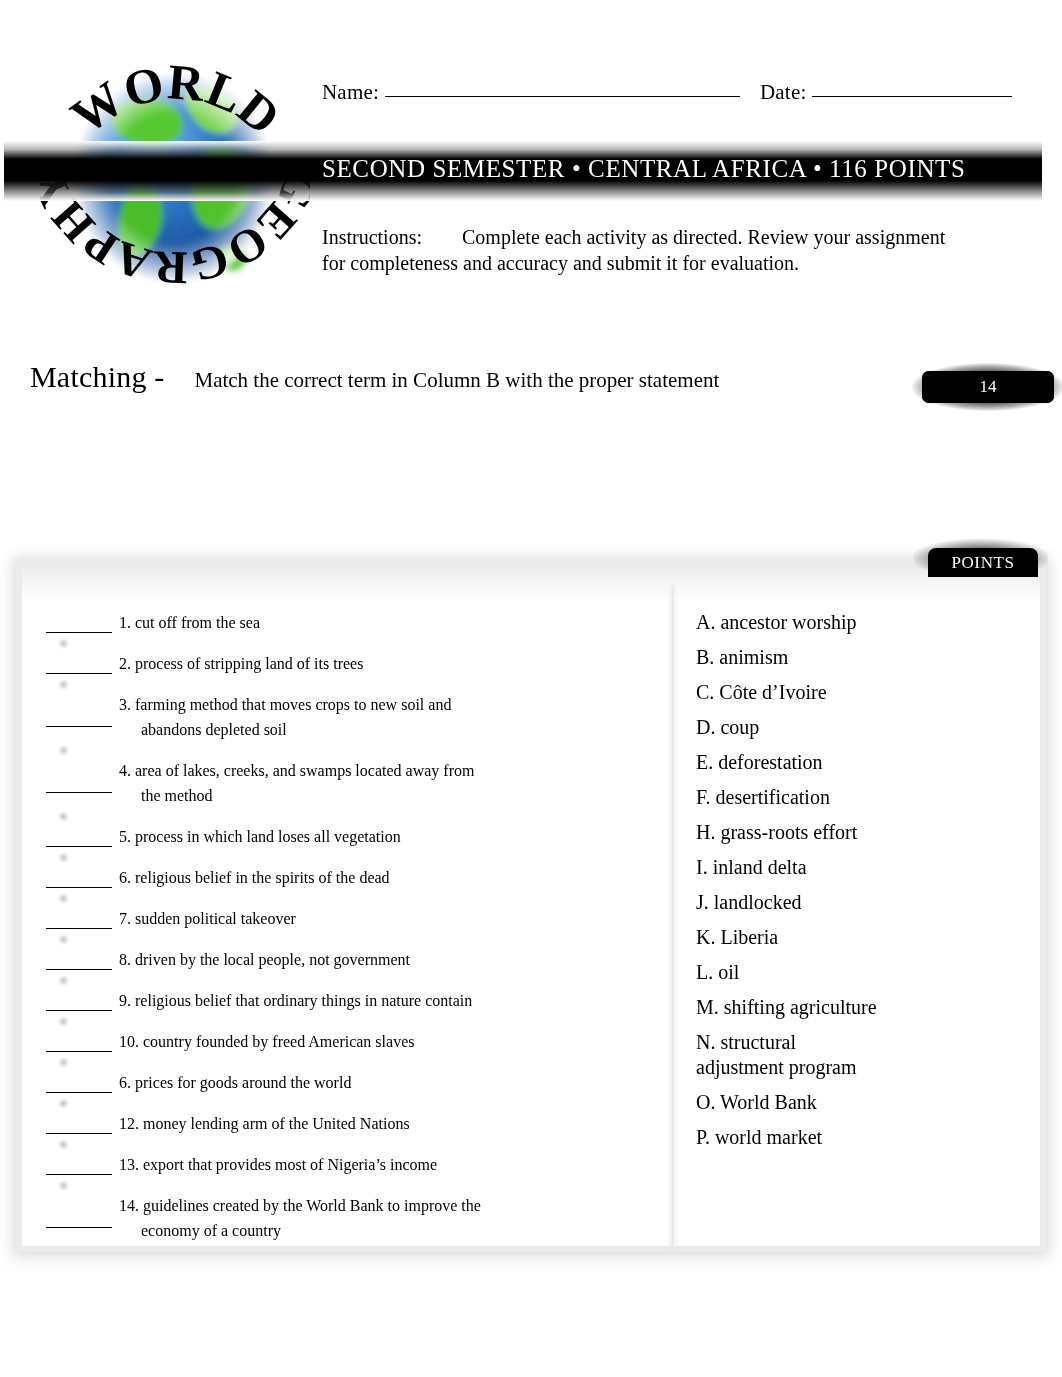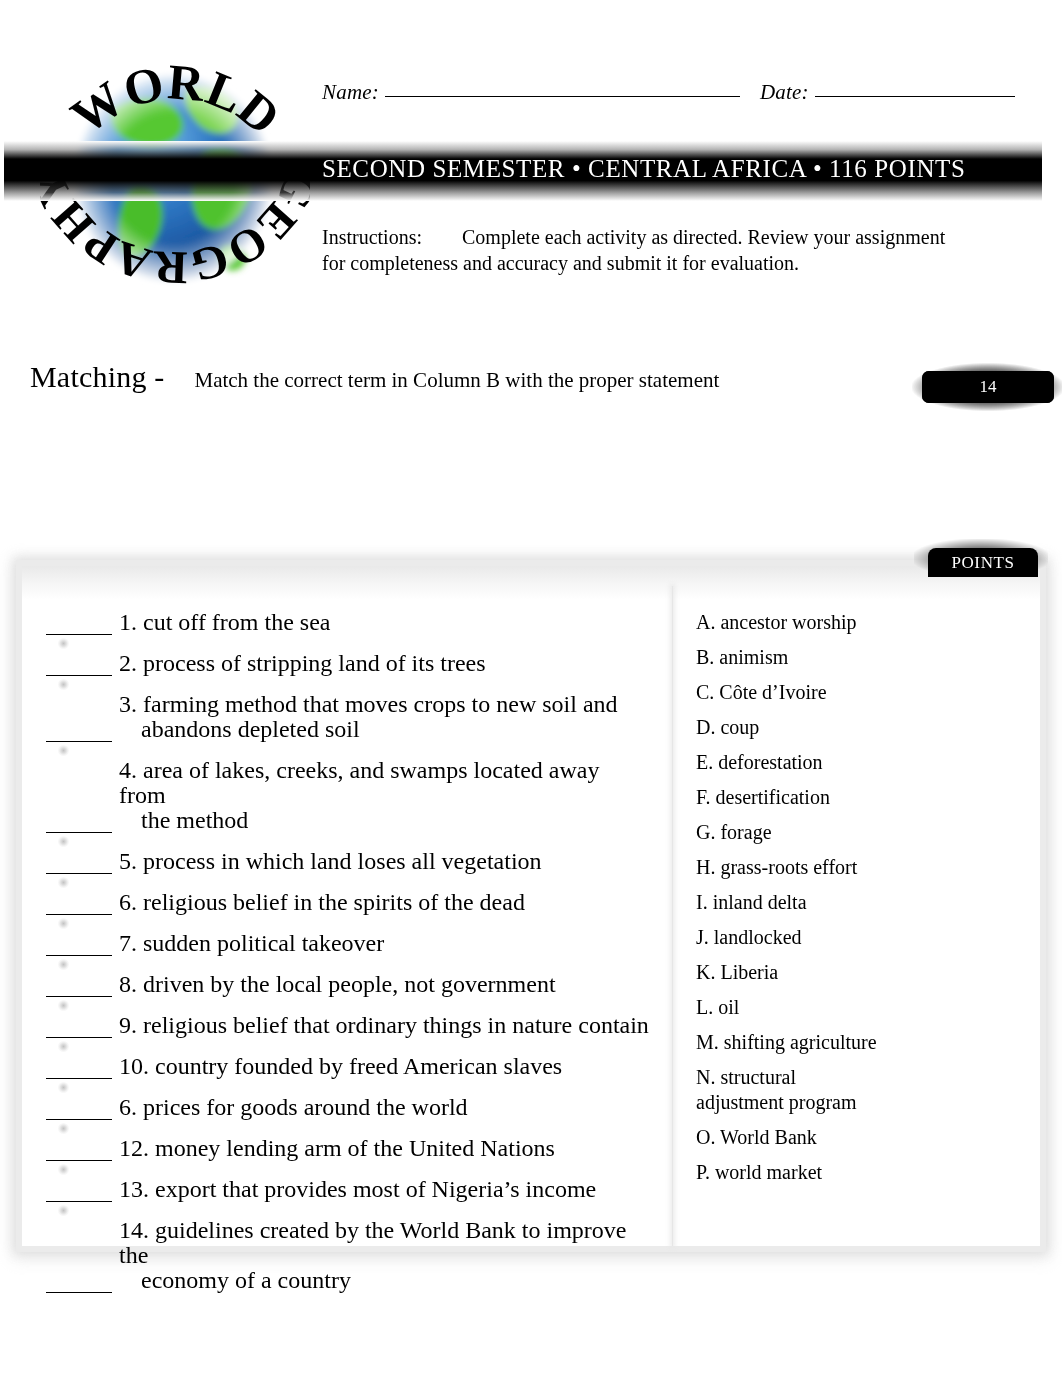--- a/index.html
+++ b/index.html
@@ -29,21 +29,21 @@
   
   #namedate {
     position: absolute;
     left: 322px;
     top: 79px;
     width: 730px;
     font-size: 21px;
     line-height: 26px;
     white-space: nowrap;
   }
-  #namedate .lbl { letter-spacing: .2px; font-style: italic; }
+  #namedate .lbl { letter-spacing: .2px; }
   .rule {
     display: inline-block;
     border-bottom: 1.6px solid #000;
     vertical-align: 2px;
     height: 0;
   }
   #name-rule { width: 355px; margin-left: 6px; }
   #date-rule { width: 200px; margin-left: 6px; }
   #date-label { margin-left: 20px; }
 
@@ -189,23 +189,23 @@
   
   #left-col {
     position: absolute;
     left: 24px;
     top: 44px;
     width: 606px;
   }
   .match-item {
     position: relative;
     display: flex;
-    align-items: flex-end;
+    align-items: center;
     margin-bottom: 16px;
-    font-size: 24px;
+    font-size: 16px;
     line-height: 25px;
   }
   .match-item .blank {
     flex: 0 0 auto;
     width: 66px;
     border-bottom: 1.6px solid #000;
     height: 19px;
     margin-right: 7px;
   }
   .match-item .stmt {
@@ -381,21 +381,20 @@
         <span class="stmt"><span>14. </span><span>guidelines created by the World Bank to improve the</span><span class="wrap2">economy of a country</span></span>
       </div>
     </div>
   <div id="right-col">
       <div class="term-item"><span>A. </span><span>ancestor worship</span></div>
       <div class="term-item"><span>B. </span><span>animism</span></div>
       <div class="term-item"><span>C. </span><span>Côte d’Ivoire</span></div>
       <div class="term-item"><span>D. </span><span>coup</span></div>
       <div class="term-item"><span>E. </span><span>deforestation</span></div>
       <div class="term-item"><span>F. </span><span>desertification</span></div>
-      <div class="term-item"><span>G. </span><span>forage</span></div>
       <div class="term-item"><span>H. </span><span>grass-roots effort</span></div>
       <div class="term-item"><span>I. </span><span>inland delta</span></div>
       <div class="term-item"><span>J. </span><span>landlocked</span></div>
       <div class="term-item"><span>K. </span><span>Liberia</span></div>
       <div class="term-item"><span>L. </span><span>oil</span></div>
       <div class="term-item"><span>M. </span><span>shifting agriculture</span></div>
       <div class="term-item"><span>N. </span><span>structural</span><span class="cont">adjustment program</span></div>
       <div class="term-item"><span>O. </span><span>World Bank</span></div>
       <div class="term-item"><span>P. </span><span>world market</span></div>
     </div>

